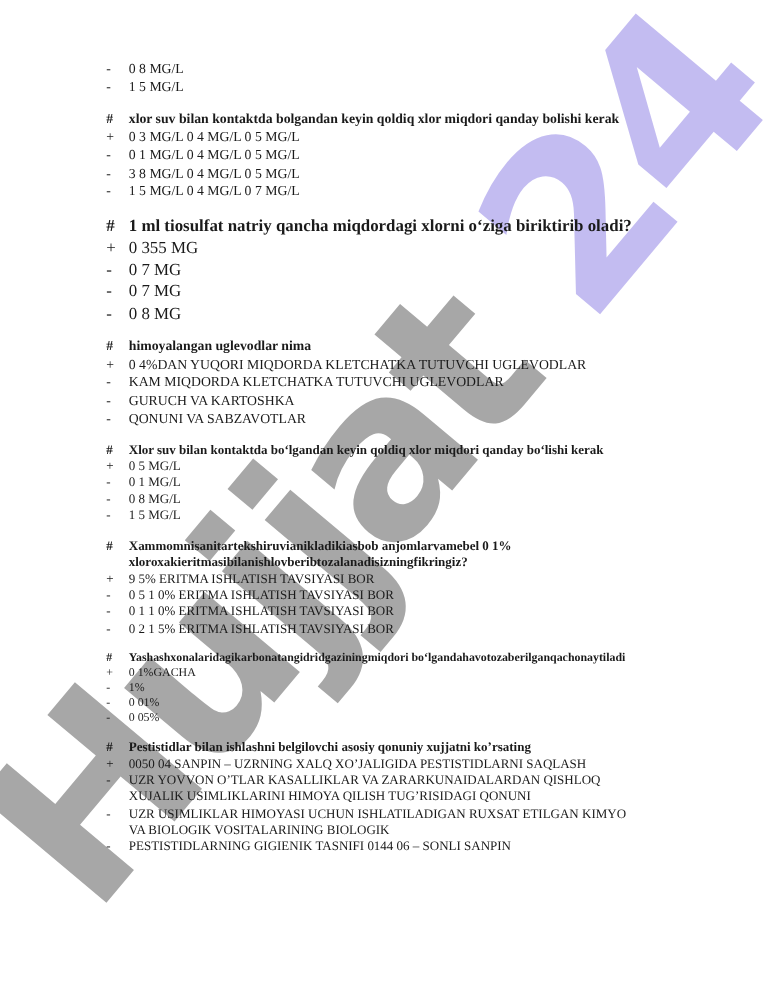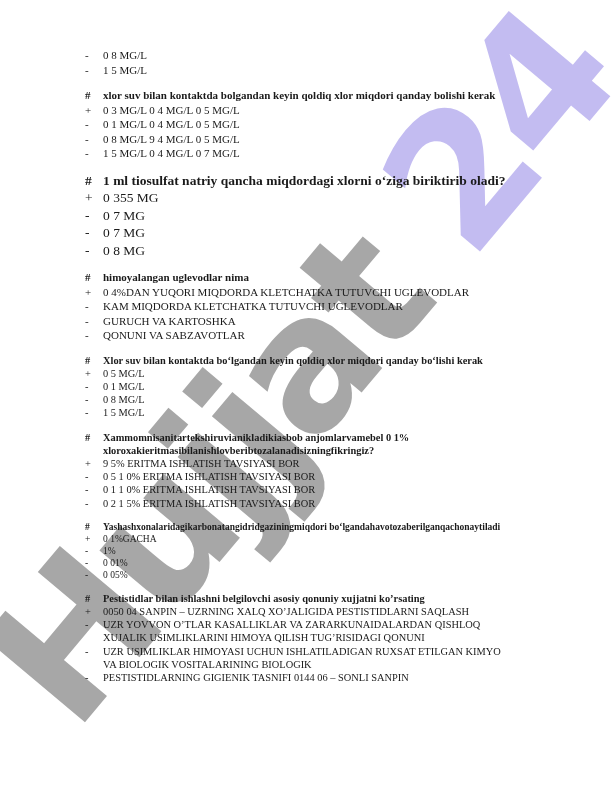--- a/index.html
+++ b/index.html
@@ -77,21 +77,21 @@
         <div class="row">
           <span class="marker">+</span>
           <div class="text">0 3 MG/L 0 4 MG/L 0 5 MG/L</div>
         </div>
         <div class="row">
           <span class="marker">-</span>
           <div class="text">0 1 MG/L 0 4 MG/L 0 5 MG/L</div>
         </div>
         <div class="row">
           <span class="marker">-</span>
-          <div class="text">0 8 MG/L 9 4 MG/L 0 5 MG/L</div>
+          <div class="text">3 8 MG/L 0 4 MG/L 0 5 MG/L</div>
         </div>
         <div class="row">
           <span class="marker">-</span>
           <div class="text">1 5 MG/L 0 4 MG/L 0 7 MG/L</div>
         </div>
       </div>
       <div class="block size-large">
         <div class="row q">
           <span class="marker">#</span>
           <div class="text">1 ml tiosulfat natriy qancha miqdordagi xlorni o‘ziga biriktirib oladi?</div>

